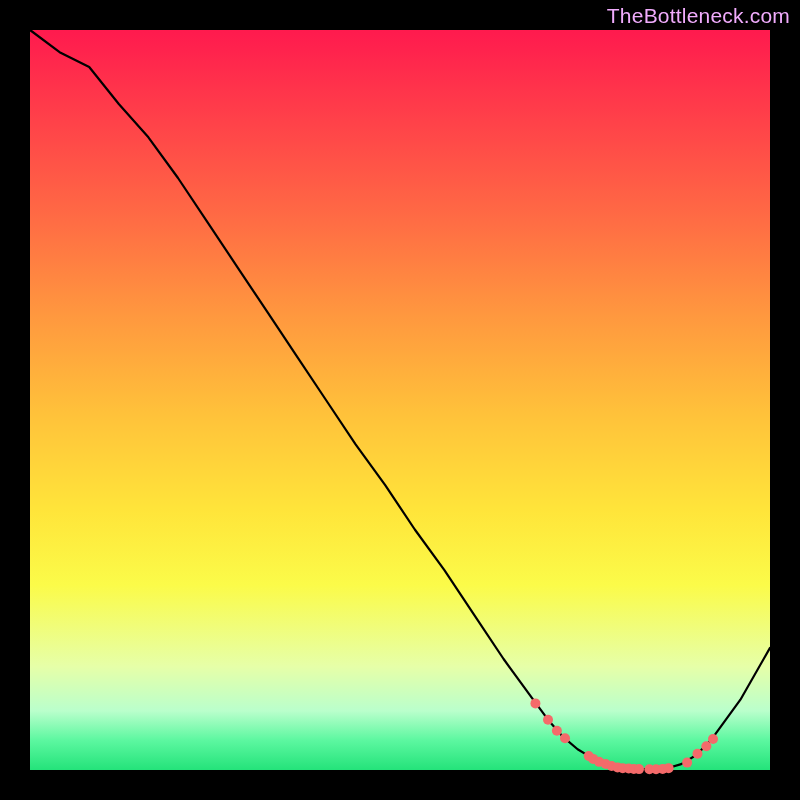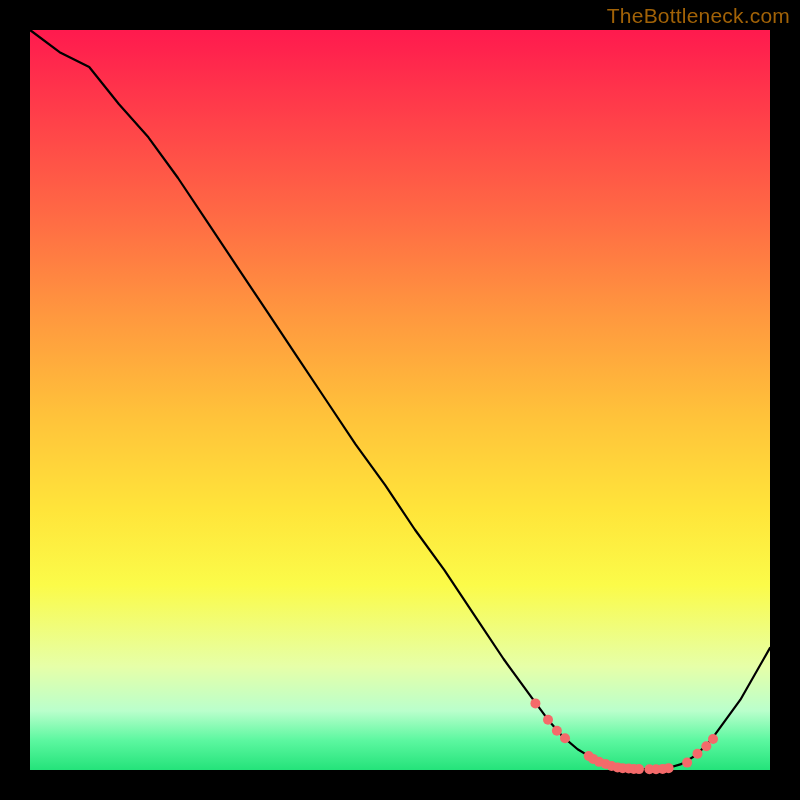--- a/index.html
+++ b/index.html
@@ -13,21 +13,21 @@
   .container {
     position: relative;
     width: 800px;
     height: 800px;
     background: #000;
   }
   .watermark {
     position: absolute;
     top: 4px;
     right: 10px;
-    color: #a16207;
+    color: #f0abfc;
     font-family: Arial, Helvetica, sans-serif;
     font-size: 21px;
     font-weight: 500;
     letter-spacing: 0.2px;
     z-index: 10;
   }
   .plot {
     position: absolute;
     left: 30px;
     top: 30px;

